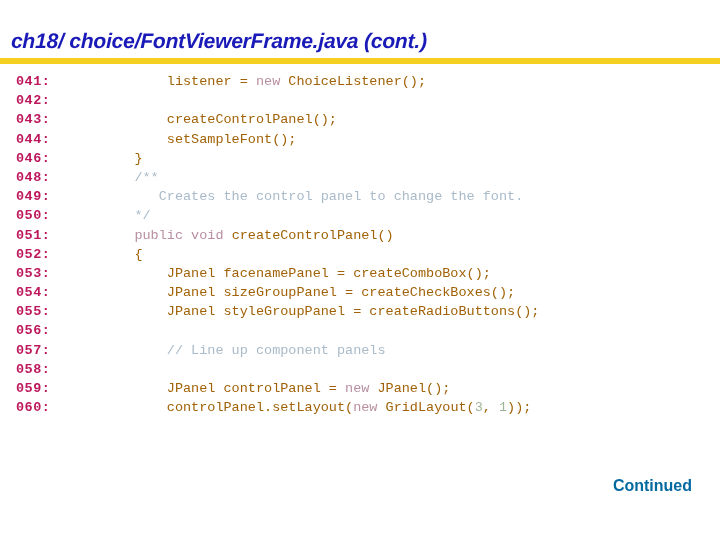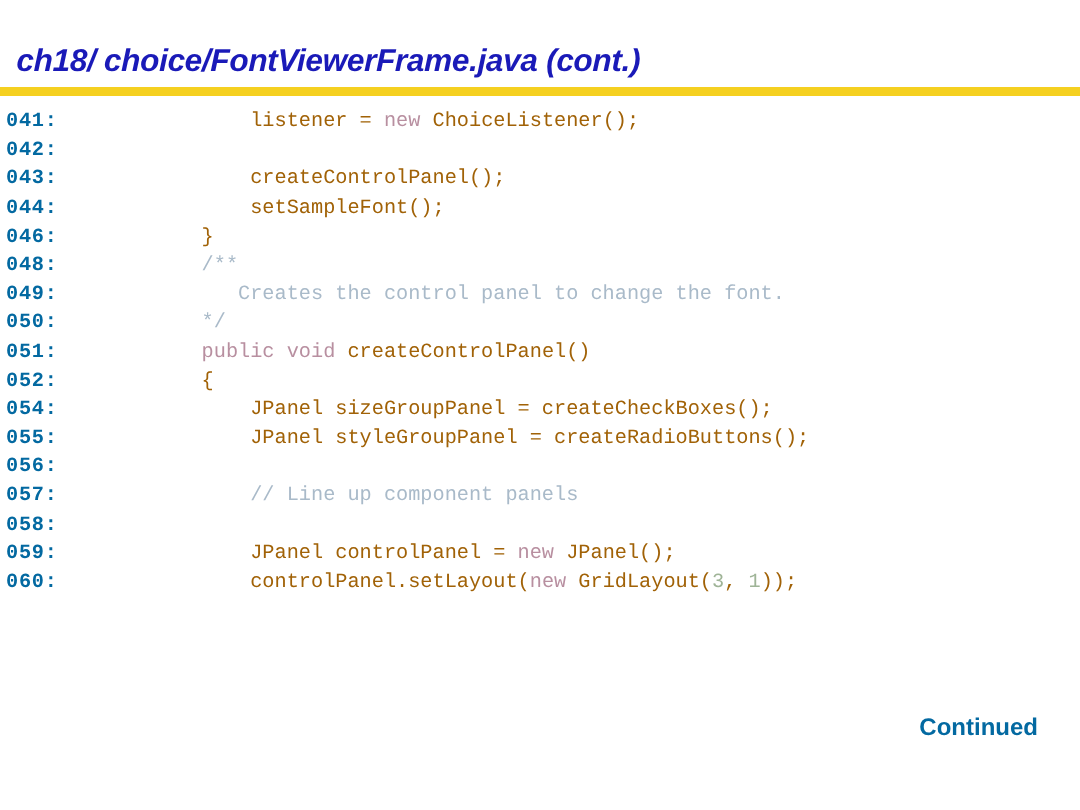--- a/index.html
+++ b/index.html
@@ -56,23 +56,23 @@
   .code-line {
     height: 19.2px;
     line-height: 19.2px;
     white-space: pre;
     font-family: "Liberation Mono", "DejaVu Sans Mono", monospace;
     font-size: 13.5px;
   }
   .line-no {
     display: inline-block;
     width: 102px;
-    padding-left: 4px;
+    padding-left: 16px;
     box-sizing: border-box;
-    color: #0369a1;
+    color: #be185d;
     font-weight: bold;
     font-family: "Liberation Mono", "DejaVu Sans Mono", monospace;
     font-size: 13.5px;
     letter-spacing: 0.5px;
   }
   .code-text {
     display: inline;
     color: #1a1a1a;
     white-space: pre;
   }
@@ -105,20 +105,21 @@
     <div class="code-line"><span class="line-no">041:</span><span class="code-text"><span class="tok-plain">        listener = </span><span class="tok-kw">new</span><span class="tok-plain"> ChoiceListener();</span></span></div>
     <div class="code-line"><span class="line-no">042:</span><span class="code-text"></span></div>
     <div class="code-line"><span class="line-no">043:</span><span class="code-text"><span class="tok-plain">        createControlPanel();</span></span></div>
     <div class="code-line"><span class="line-no">044:</span><span class="code-text"><span class="tok-plain">        setSampleFont();</span></span></div>
     <div class="code-line"><span class="line-no">046:</span><span class="code-text"><span class="tok-plain">    }</span></span></div>
     <div class="code-line"><span class="line-no">048:</span><span class="code-text"><span class="tok-comment">    /**</span></span></div>
     <div class="code-line"><span class="line-no">049:</span><span class="code-text"><span class="tok-comment">       Creates the control panel to change the font.</span></span></div>
     <div class="code-line"><span class="line-no">050:</span><span class="code-text"><span class="tok-comment">    */</span></span></div>
     <div class="code-line"><span class="line-no">051:</span><span class="code-text"><span class="tok-plain">    </span><span class="tok-kw">public void</span><span class="tok-plain"> createControlPanel()</span></span></div>
     <div class="code-line"><span class="line-no">052:</span><span class="code-text"><span class="tok-plain">    {</span></span></div>
+    <div class="code-line"><span class="line-no">053:</span><span class="code-text"><span class="tok-plain">        JPanel facenamePanel = createComboBox();</span></span></div>
     <div class="code-line"><span class="line-no">054:</span><span class="code-text"><span class="tok-plain">        JPanel sizeGroupPanel = createCheckBoxes();</span></span></div>
     <div class="code-line"><span class="line-no">055:</span><span class="code-text"><span class="tok-plain">        JPanel styleGroupPanel = createRadioButtons();</span></span></div>
     <div class="code-line"><span class="line-no">056:</span><span class="code-text"></span></div>
     <div class="code-line"><span class="line-no">057:</span><span class="code-text"><span class="tok-comment">        // Line up component panels</span></span></div>
     <div class="code-line"><span class="line-no">058:</span><span class="code-text"></span></div>
     <div class="code-line"><span class="line-no">059:</span><span class="code-text"><span class="tok-plain">        JPanel controlPanel = </span><span class="tok-kw">new</span><span class="tok-plain"> JPanel();</span></span></div>
     <div class="code-line"><span class="line-no">060:</span><span class="code-text"><span class="tok-plain">        controlPanel.setLayout(</span><span class="tok-kw">new</span><span class="tok-plain"> GridLayout(</span><span class="tok-num">3</span><span class="tok-plain">, </span><span class="tok-num">1</span><span class="tok-plain">));</span></span></div>
   </div>
 
 <div class="continued-label">Continued</div>

